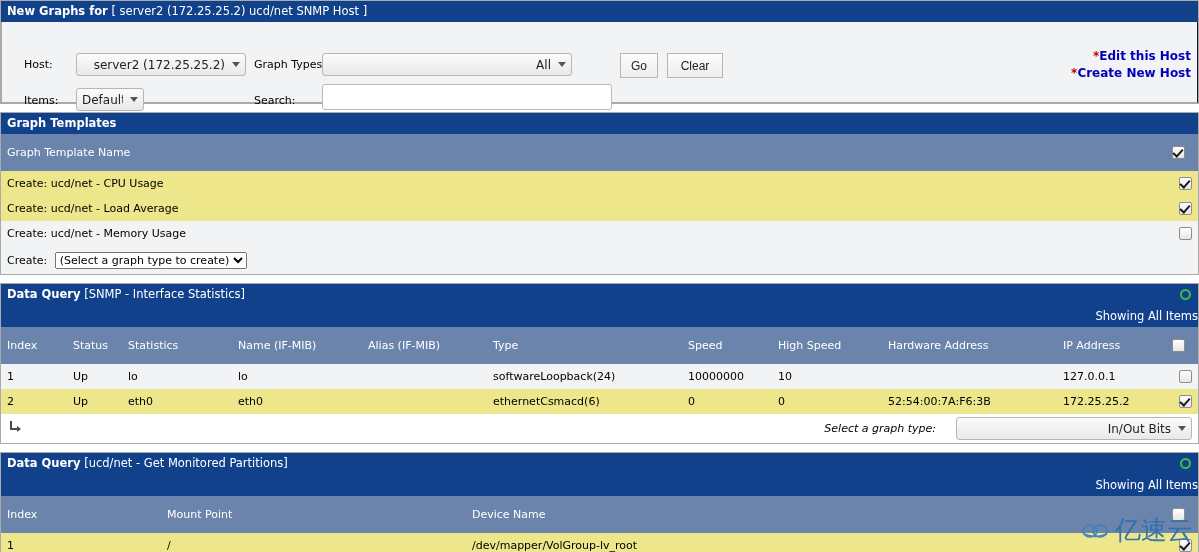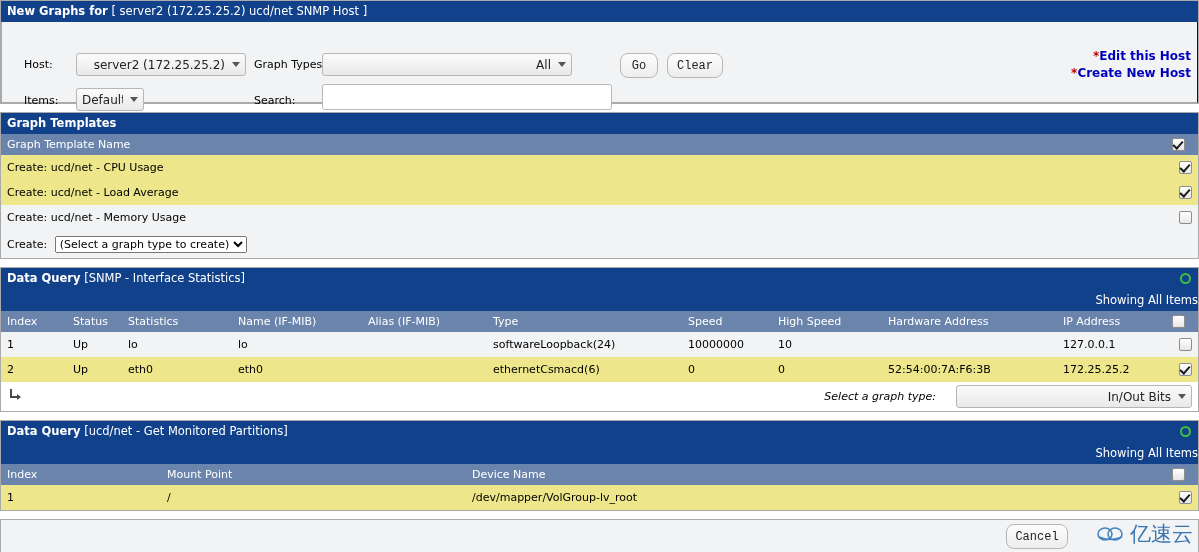--- a/index.html
+++ b/index.html
@@ -71,26 +71,26 @@
     font-family: "DejaVu Sans", "Liberation Sans", sans-serif;
     font-size: 12px;
     border: 1px solid #b9b9b9;
     border-radius: 3px;
     background: #ffffff;
     padding: 3px 5px;
     height: 26px;
   }
   button.btn {
     position: absolute;
-    font-family: Liberation Mono, monospace;
+    font-family: Liberation Sans, sans-serif;
     font-size: 12px;
     color: #222;
     background: linear-gradient(#fdfdfd, #ededed);
     border: 1px solid #b6b6b6;
-    border-radius: 8px;
+    border-radius: 0;
     height: 25px;
     cursor: pointer;
   }
 
   .hostlinks {
     position: absolute;
     right: 6px;
     top: 26px;
     text-align: right;
     line-height: 17px;
@@ -106,21 +106,21 @@
   .hostlinks a .star { color: #C00000; }
 
   
   table.grid { width: 100%; border-collapse: collapse; }
   table.grid th {
     background: #6B84AC;
     color: #ffffff;
     font-weight: normal;
     text-align: left;
     font-size: 11px;
-    height: 21px;
+    height: 37px;
     padding: 0 0 0 6px;
     white-space: nowrap;
     margin-top: 11px;
   }
   table.grid td {
     font-size: 11px;
     height: 25px;
     padding: 0 0 0 6px;
     color: #000;
     white-space: nowrap;
@@ -197,21 +197,21 @@
     height: 34px;
     position: relative;
   }
 
   
   .watermark {
     position: absolute;
     right: 6px; bottom: 4px;
     display: flex; align-items: center; gap: 4px;
     color: #2E6FAF;
-    font-size: 21px;
+    font-size: 26px;
     font-family: "DejaVu Sans", "Liberation Sans", sans-serif;
     opacity: 0.95;
     pointer-events: none;
   }
   .divider-gap { height: 8px; background: #ffffff; }
 </style>
 </head>
 <body>
 
 <div class="page">

